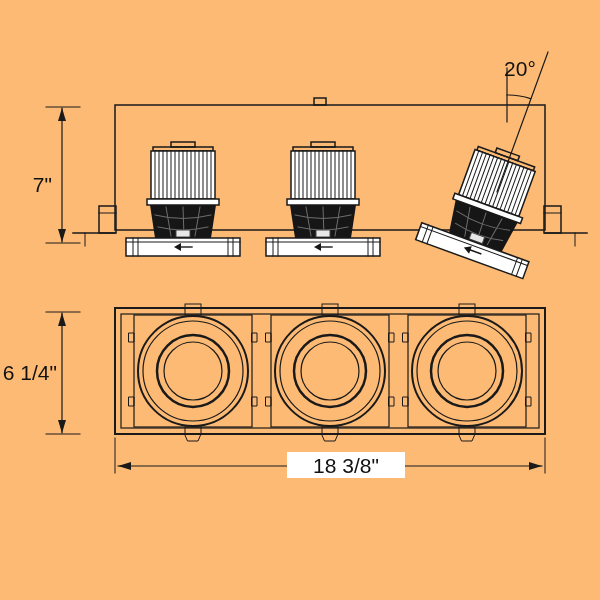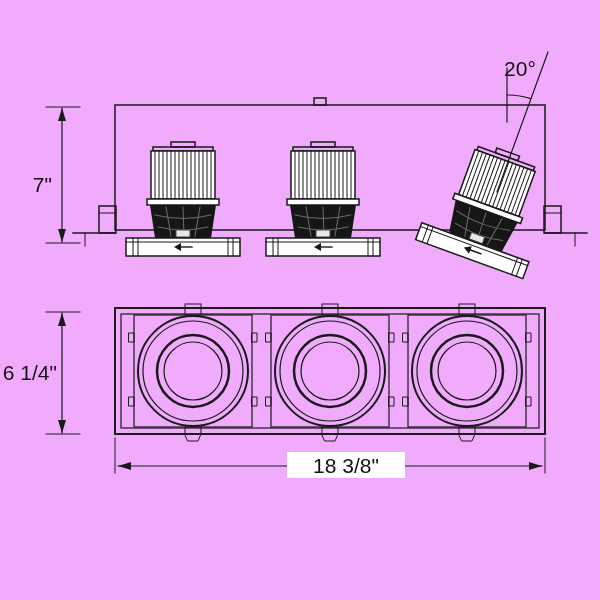--- a/index.html
+++ b/index.html
@@ -1,16 +1,16 @@
 <!DOCTYPE html>
 <html><head>
 <meta charset="utf-8">
 <style>
   html,body{margin:0;padding:0;background:#ffffff;}
-  .stage{position:relative;width:600px;height:600px;background:#f0abfc;overflow:hidden;
+  .stage{position:relative;width:600px;height:600px;background:#fdba74;overflow:hidden;
          font-family:"Liberation Sans",sans-serif;}
   svg{display:block;}
   text.dim{font-family:"Liberation Sans",sans-serif;font-size:21px;fill:#111111;stroke:none;}
 </style>
 </head>
 <body>
 
 <div class="stage">
 <svg width="600" height="600" viewBox="0 0 600 600" xmlns="http://www.w3.org/2000/svg">
 

